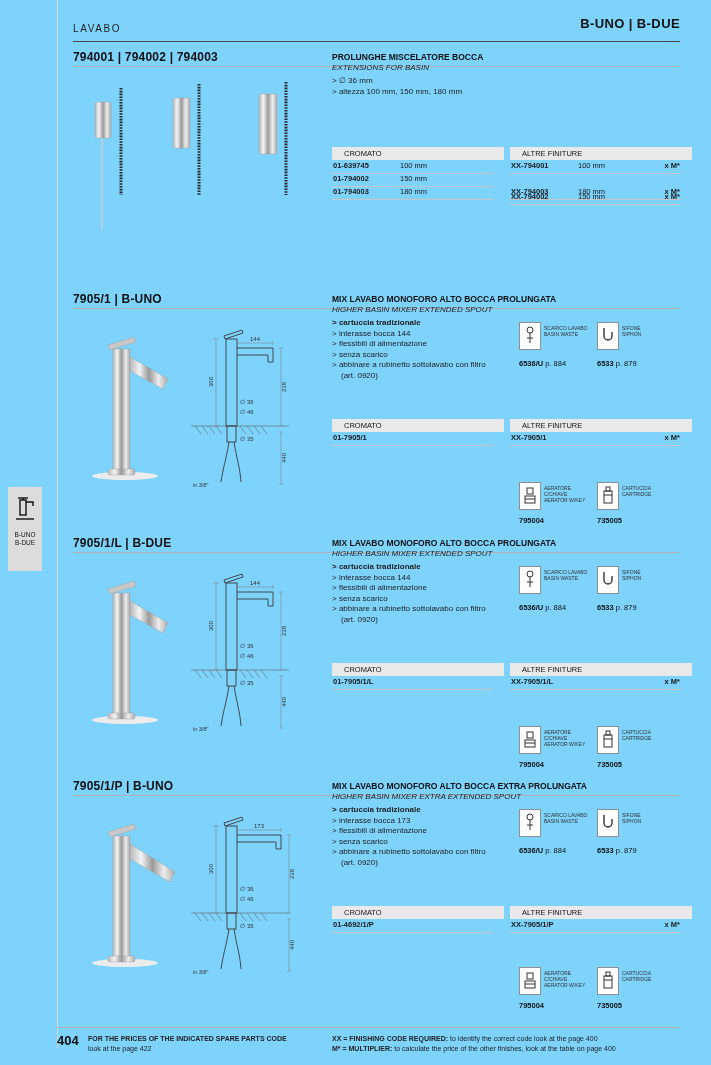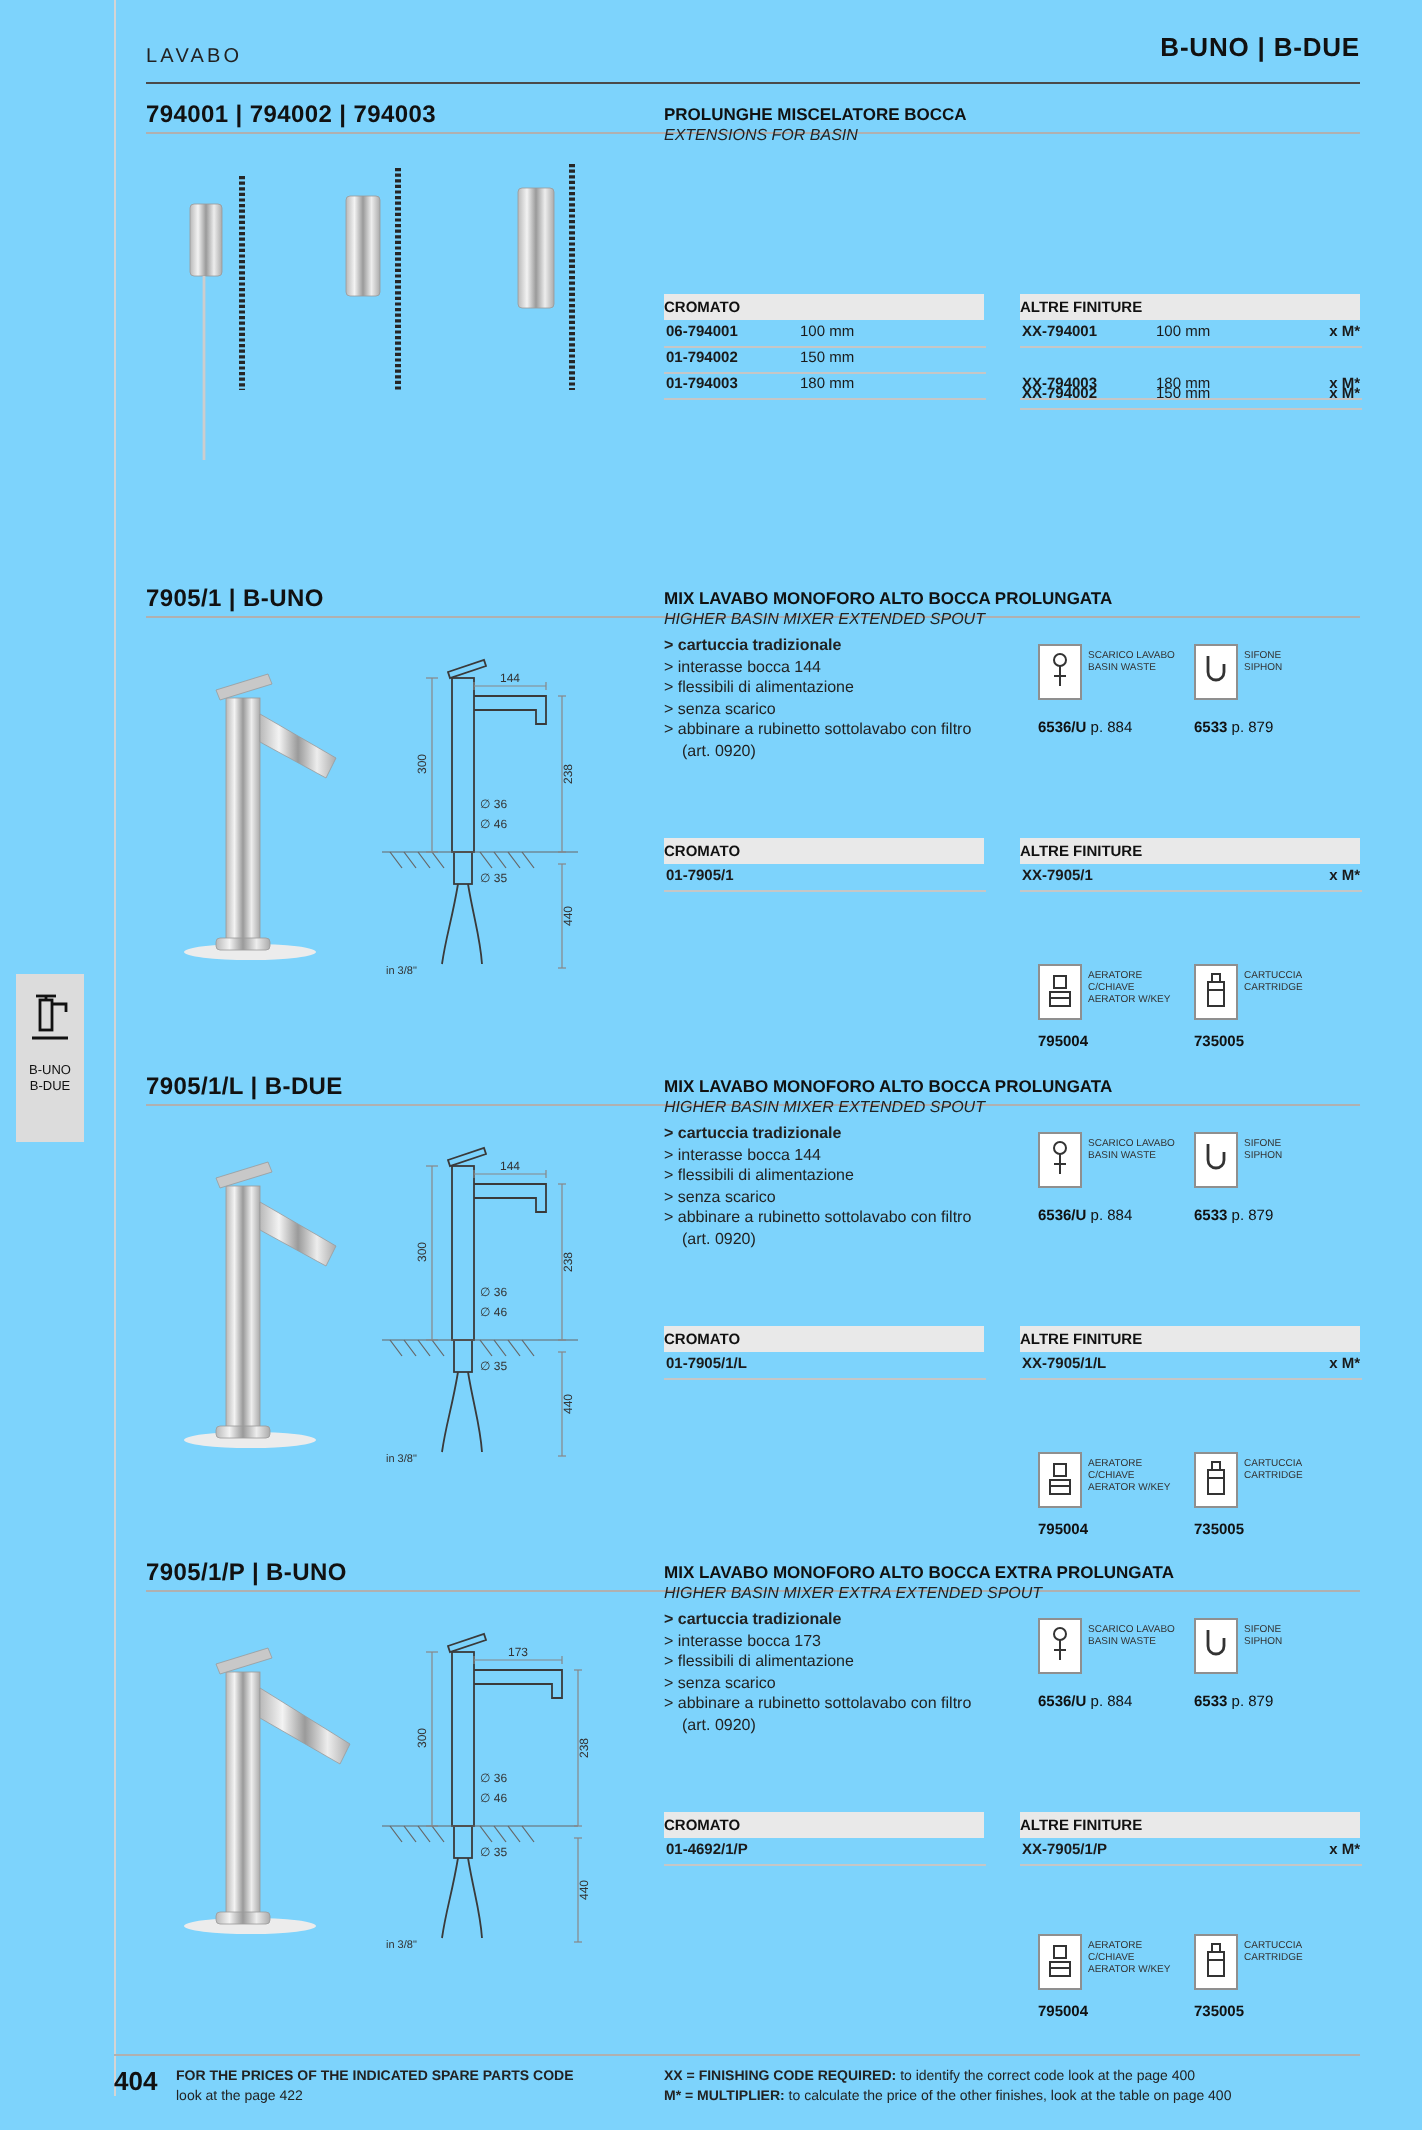--- a/index.html
+++ b/index.html
@@ -13,21 +13,21 @@
   .rule{height:1px;background:#4a4a4a}
   .rule-light{height:1px;background:#b0b0b0}
   .sec{position:absolute;left:73px;width:607px}
   .sec-code{font-size:12px;font-weight:bold;color:#111;letter-spacing:.2px}
   .rtitle{font-size:8.5px;font-weight:bold;color:#111}
   .rsub{font-size:8px;font-style:italic;color:#222}
   .bullets{font-size:8px;line-height:10.6px;color:#222;width:195px}
   .bullet::before{content:"> "}
   .bold{font-weight:bold}
   .bullet-cont{padding-left:9px}
-  .bar{height:13px;background:#e9e9e9;font-size:7.5px;font-weight:bold;line-height:13px;padding-left:0;color:#111}
+  .bar{height:13px;background:#e9e9e9;font-size:7.5px;font-weight:normal;line-height:13px;padding-left:12px;color:#111}
   .trow{height:13px;font-size:7.5px;line-height:12.5px;border-bottom:1px solid #c6c6c6;display:flex;padding-left:1px}
   .trow .code{font-weight:bold;width:67px}
   .trow .mult{margin-left:auto;font-weight:bold;padding-right:1px}
   .spunit{display:flex;gap:3px;width:76px}
   .spbox{width:20px;height:26px;border:1px solid #8f8f8f;background:#fff;display:flex;align-items:center;justify-content:center;flex:0 0 auto}
   .splbl{font-size:5px;line-height:6.2px;color:#333;padding-top:3px}
   .spcode{font-size:7.5px;color:#111}
   .tab{left:8px;top:487px;width:34px;height:84px;background:#dcdcdc;text-align:center;padding-top:6px;box-sizing:border-box}
   .tab-lbl{font-size:6.5px;line-height:8px;color:#111;margin-top:4px}
   .ftr-num{font-size:13px;font-weight:bold;color:#111}
@@ -82,24 +82,28 @@
       <line x1="21" y1="58" x2="21" y2="150" stroke="#cdcdcd" stroke-width="1.4"></line>
       <line x1="40" y1="8" x2="40" y2="115" stroke="#262626" stroke-width="3" stroke-dasharray="1.6 1.2"></line>
       <rect x="92" y="18" width="17" height="50" rx="2" fill="url(#gchrome)" stroke="#999" stroke-width="0.4"></rect>
       <line x1="118" y1="4" x2="118" y2="115" stroke="#262626" stroke-width="3" stroke-dasharray="1.6 1.2"></line>
       <rect x="178" y="14" width="18" height="60" rx="2" fill="url(#gchrome)" stroke="#999" stroke-width="0.4"></rect>
       <line x1="205" y1="2" x2="205" y2="115" stroke="#262626" stroke-width="3" stroke-dasharray="1.6 1.2"></line>
     </svg>
 
     <div class="abs rtitle" style="left:259px;top:2px">PROLUNGHE MISCELATORE BOCCA</div>
     <div class="abs rsub" style="left:259px;top:13px">EXTENSIONS FOR BASIN</div>
+    <div class="abs bullets" style="left:259px;top:26px">
+      <div class="bullet">∅ 36 mm</div>
+      <div class="bullet">altezza 100 mm, 150 mm, 180 mm</div>
+    </div>
 
     <div class="abs bar" style="left:259px;top:97px;width:160px">CROMATO</div>
     <div class="abs trow" style="left:259px;top:110px;width:160px">
-      <span class="code">06-794001</span>
+      <span class="code">01-639745</span>
       <span>100 mm</span>
     </div>
     <div class="abs trow" style="left:259px;top:123px;width:160px">
       <span class="code">01-794002</span>
       <span>150 mm</span>
     </div>
     <div class="abs trow" style="left:259px;top:136px;width:160px">
       <span class="code">01-794003</span>
       <span>180 mm</span>
     </div>

